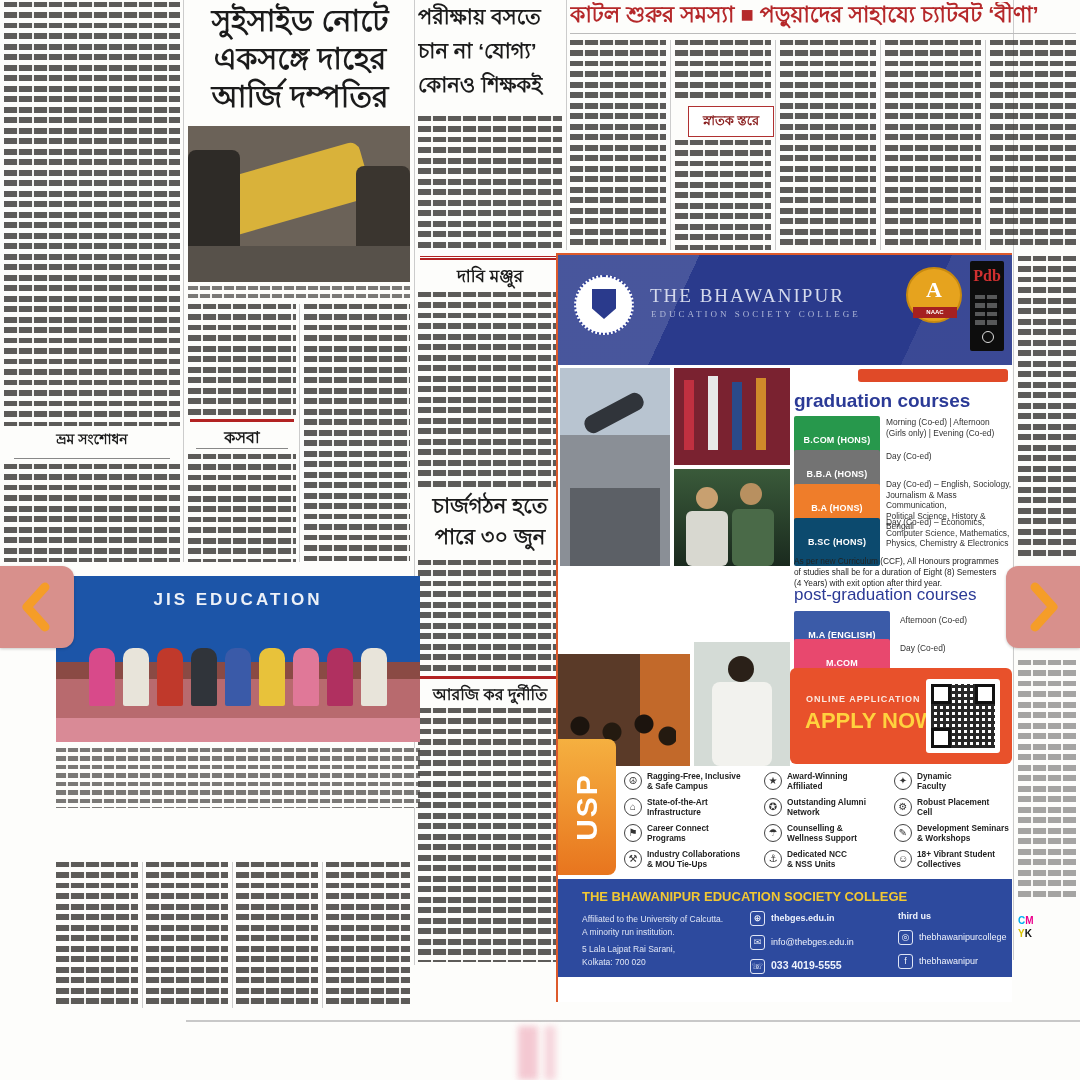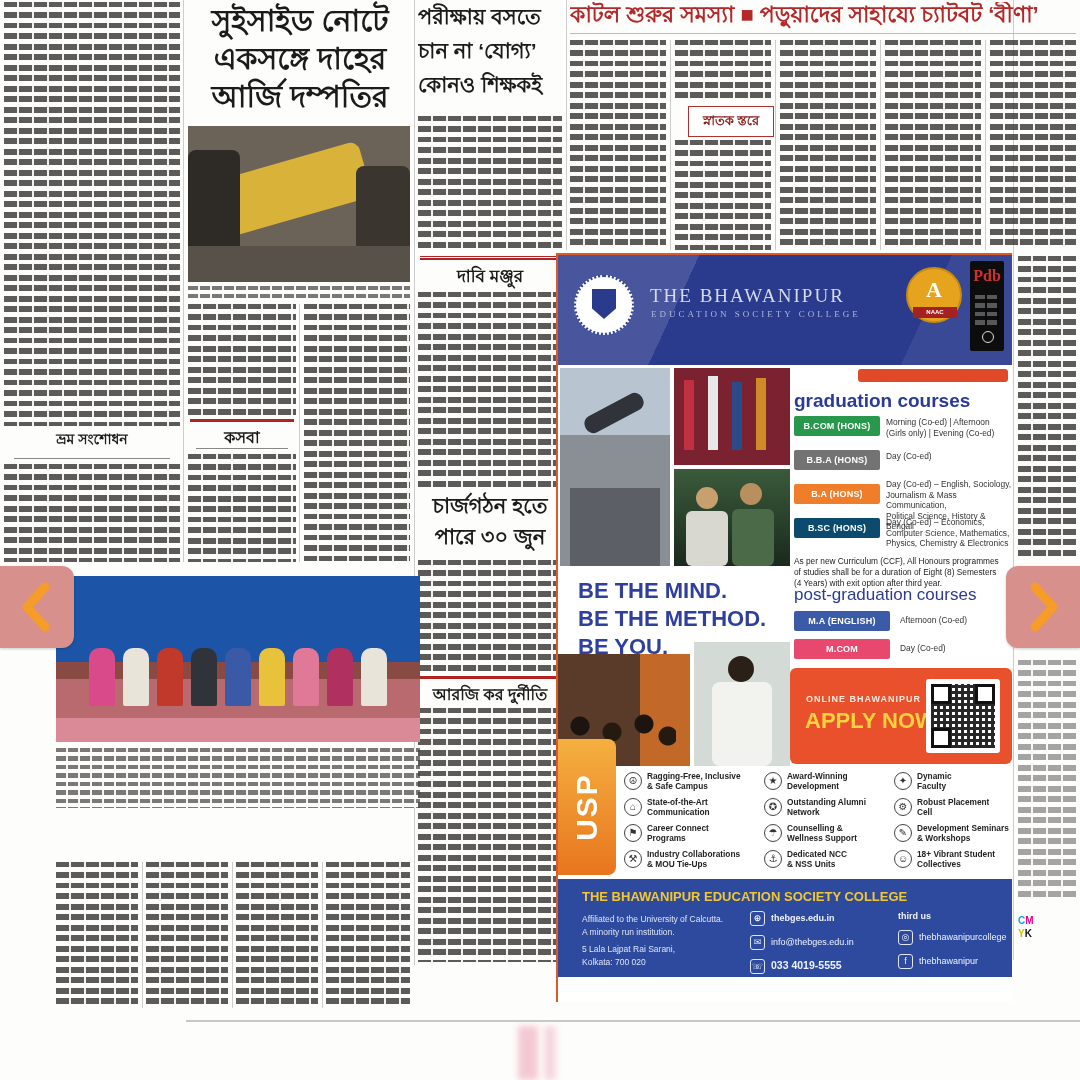--- a/index.html
+++ b/index.html
@@ -19,21 +19,21 @@
       filter:blur(.3px);}
   .vline{width:1px;background:#ccc;}
   .hline{height:1px;background:#bbb;}
   .rule-red{height:3px;background:#b22222;}
   .rule-red2{height:4px;background:linear-gradient(#b22222 0 1.5px,#fdfdfb 1.5px 2.5px,#b22222 2.5px 4px);}
   .headline{font-weight:bold;color:#1b1b1b;line-height:1.22;}
   .subhead{font-weight:bold;color:#1b1b1b;text-align:center;}
   
   .ad{border-left:2px solid #dd5a2b;border-top:2px solid #dd5a2b;background:#fff;}
   .pill{display:inline-block;color:#fff;font-weight:bold;font-size:9px;text-align:center;
-        padding:5px 2px;width:82px;border-radius:2px;letter-spacing:.2px;white-space:nowrap;overflow:hidden;}
+        padding:19px 2px;width:82px;border-radius:2px;letter-spacing:.2px;white-space:nowrap;overflow:hidden;}
   .cdesc{position:absolute;left:92px;top:1px;font-size:8.4px;line-height:1.25;color:#333;width:126px;}
   .usp-item{display:flex;gap:5px;align-items:flex-start;}
   .usp-ic{flex:0 0 16px;height:16px;border:1px solid #444;border-radius:50%;font-size:10px;line-height:15px;
           text-align:center;color:#333;background:#fff;}
   .usp-tx{font-size:8.3px;font-weight:bold;color:#222;line-height:1.18;}
   .f-ic{display:inline-block;width:13px;height:13px;border:1px solid #dfe5f5;border-radius:3px;color:#eef2fc;
         font-size:9px;line-height:12px;text-align:center;margin-right:6px;vertical-align:middle;}
   .f-row{font-size:9px;color:#eef2fc;margin-bottom:9px;white-space:nowrap;}
   .navbox{z-index:50;background:#d8908c;display:flex;align-items:center;justify-content:center;
           box-shadow:0 1px 3px rgba(0,0,0,.2);}
@@ -166,44 +166,41 @@
 Political Science, History &amp; Bengali</span>
     </div>
     <div class="abs" style="left:236px;top:261px;width:218px;height:36px">
       <span class="pill" style="margin-top: 2px; background: #0c4a6e;">B.SC (HONS)</span>
       <span class="cdesc pre">Day (Co-ed) – Economics,
 Computer Science, Mathematics,
 Physics, Chemistry &amp; Electronics</span>
     </div>
     <div class="abs" style="left:236px;top:301px;width:212px;font-size:8.3px;line-height:1.3;color:#222">As per new Curriculum (CCF), All Honours programmes of studies shall be for a duration of Eight (8) Semesters (4 Years) with exit option after third year.</div>
 
-    <div class="abs pre" style="left:20px;top:322px;font-size:22px;line-height:28px;font-weight:bold;color:#2f3f9e">BE THE MIND.
-BE THE METHOD.
-BE YOU.</div>
 
     <div class="abs" style="left:236px;top:330px;font-size:17px;font-weight:normal;color:#2b3a96">post-graduation courses</div>
     <div class="abs" style="left:236px;top:356px;width:218px;height:24px">
       <span class="pill" style="width: 92px; background: rgb(59, 91, 168);">M.A (ENGLISH)</span>
       <span class="cdesc pre" style="left:106px;top:4px">Afternoon (Co-ed)</span>
     </div>
     <div class="abs" style="left:236px;top:384px;width:218px;height:24px">
       <span class="pill" style="width: 92px; background: rgb(232, 72, 110);">M.COM</span>
       <span class="cdesc pre" style="left:106px;top:4px">Day (Co-ed)</span>
     </div>
 
     <div class="abs" style="left:0;top:399px;width:132px;height:112px;background:linear-gradient(90deg,#5a3a28 0 62%,#c2692a 62% 100%);overflow:hidden">
       <div class="abs" style="left:8px;top:58px;width:110px;height:50px;background:radial-gradient(circle 9px at 14px 14px,#1c140e 9px,transparent 10px),radial-gradient(circle 9px at 46px 20px,#241a10 9px,transparent 10px),radial-gradient(circle 9px at 78px 12px,#1c140e 9px,transparent 10px),radial-gradient(circle 9px at 102px 24px,#241a10 9px,transparent 10px)"></div>
     </div>
     <div class="abs" style="left:136px;top:387px;width:96px;height:124px;background:#d4dbd6;overflow:hidden">
       <div class="abs" style="left:34px;top:14px;width:26px;height:26px;border-radius:50%;background:#2a2018"></div>
       <div class="abs" style="left:18px;top:40px;width:60px;height:84px;background:#f2f2ee;border-radius:8px"></div>
     </div>
 
     <div class="abs" style="left:232px;top:413px;width:222px;height:96px;background:#e8512b;border-radius:6px">
-      <div class="abs" style="left:16px;top:26px;color:#fbe9e0;font-size:9px;font-weight:bold;letter-spacing:1px">ONLINE BHAWANIPUR</div>
+      <div class="abs" style="left:16px;top:26px;color:#fbe9e0;font-size:9px;font-weight:bold;letter-spacing:1px">ONLINE APPLICATION</div>
       <div class="abs" style="left:15px;top:40px;color:#ffd23e;font-size:22px;font-weight:bold">APPLY NOW</div>
       <div class="abs qr" style="left:136px;top:11px;width:74px;height:74px">
         <div class="qr-inner"></div>
         <div class="qr-eye" style="left:5px;top:5px"></div>
         <div class="qr-eye" style="right:5px;top:5px"></div>
         <div class="qr-eye" style="left:5px;bottom:5px"></div>
       </div>
     </div>
 
     <div class="abs" style="left:0;top:484px;width:58px;height:136px;background:linear-gradient(#f5b040,#e8751e);border-radius:0 8px 8px 0;display:flex;align-items:center;justify-content:center">
@@ -211,31 +208,31 @@
     </div>
     <div class="abs" style="left:66px;top:517px;width:388px;height:104px;display:grid;grid-template-columns:140px 130px 118px;grid-auto-rows:26px;row-gap:0;column-gap:0">
       <div class="usp-item">
           <span class="usp-ic">☮</span>
           <span class="usp-tx pre">Ragging-Free, Inclusive
 &amp; Safe Campus</span>
         </div>
       <div class="usp-item">
           <span class="usp-ic">★</span>
           <span class="usp-tx pre">Award-Winning
-Development</span>
+Affiliated</span>
         </div>
       <div class="usp-item">
           <span class="usp-ic">✦</span>
           <span class="usp-tx pre">Dynamic
 Faculty</span>
         </div>
       <div class="usp-item">
           <span class="usp-ic">⌂</span>
           <span class="usp-tx pre">State-of-the-Art
-Communication</span>
+Infrastructure</span>
         </div>
       <div class="usp-item">
           <span class="usp-ic">✪</span>
           <span class="usp-tx pre">Outstanding Alumni
 Network</span>
         </div>
       <div class="usp-item">
           <span class="usp-ic">⚙</span>
           <span class="usp-tx pre">Robust Placement
 Cell</span>
@@ -294,20 +291,21 @@
       </div>
     </div>
   </div>
 
   <div class="abs" style="left:1018px;top:914px;width:26px;height:28px;font-size:10px;font-weight:bold;line-height:13px">
     <span style="color:#00aeef">C</span><span style="color:#ec008c">M</span><br>
     <span style="color:#d8c200">Y</span><span style="color:#111">K</span>
   </div>
 
   <div class="abs" style="left:56px;top:576px;width:364px;height:166px;background:linear-gradient(#1c55a8 0 52%,#8a4a44 52% 62%,#b86a6e 62% 100%);overflow:hidden">
+    <div class="abs" style="left:0;top:14px;width:364px;text-align:center;color:#fff;font-weight:bold;font-size:17px;letter-spacing:3px;opacity:.92">JIS EDUCATION</div>
     <div class="abs" style="left:8px;top:72px;width:348px;display:flex;gap:8px;justify-content:center">
       <div class="ppl" style="background:#d84a8a"></div>
       <div class="ppl" style="background:#e8e4da"></div>
       <div class="ppl" style="background:#c0392b"></div>
       <div class="ppl" style="background:#30343a"></div>
       <div class="ppl" style="background:#3a5aa8"></div>
       <div class="ppl" style="background:#e8c23a"></div>
       <div class="ppl" style="background:#e07898"></div>
       <div class="ppl" style="background:#b03060"></div>
       <div class="ppl" style="background:#e8e4da"></div>

